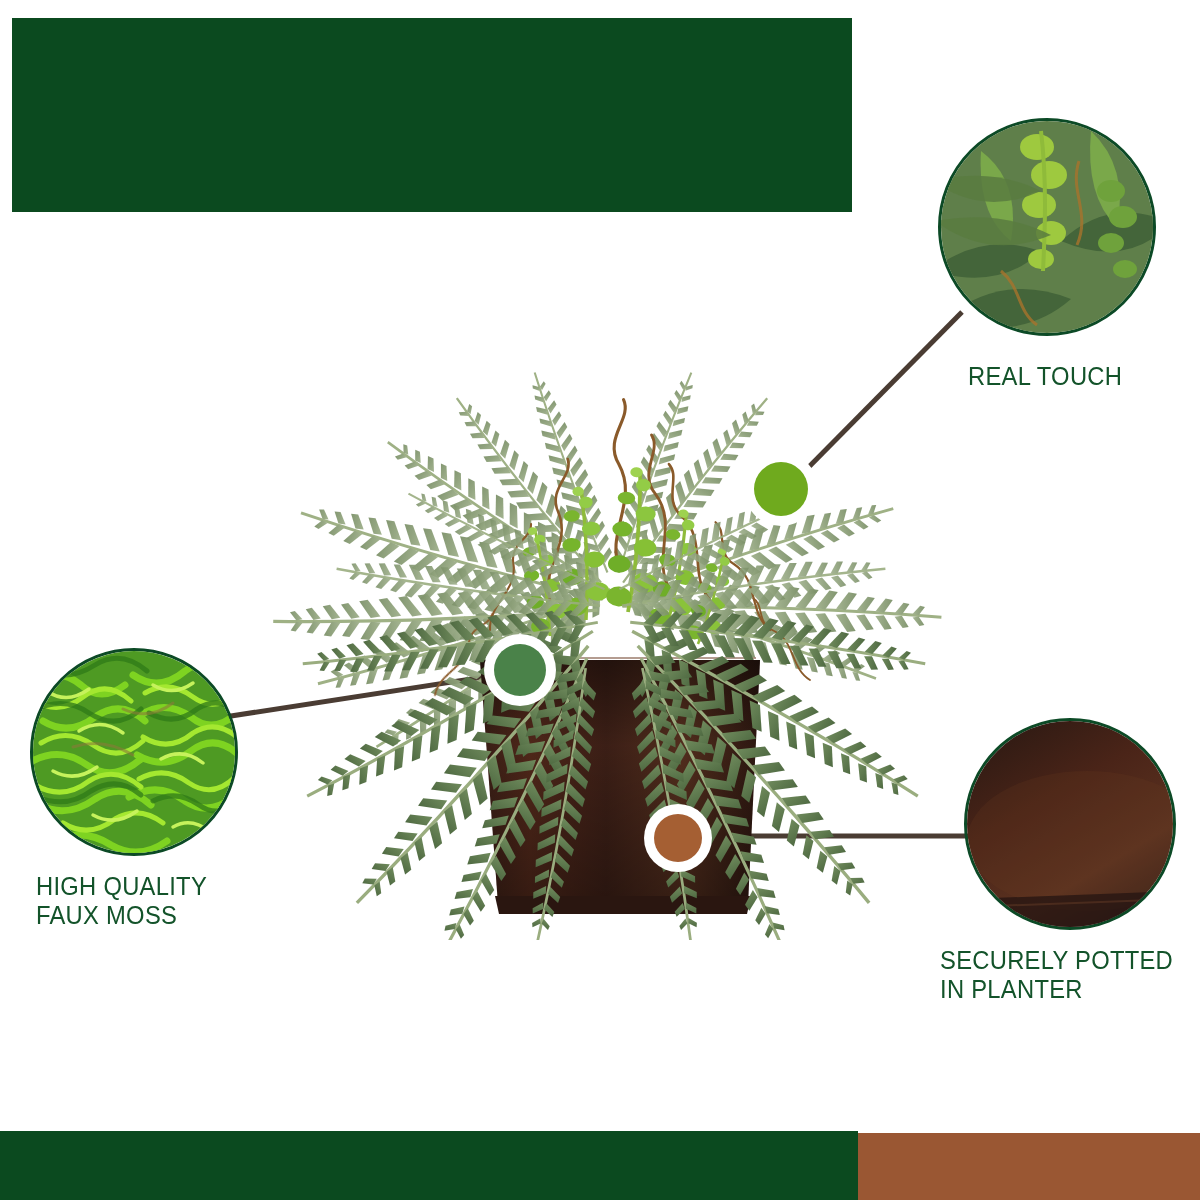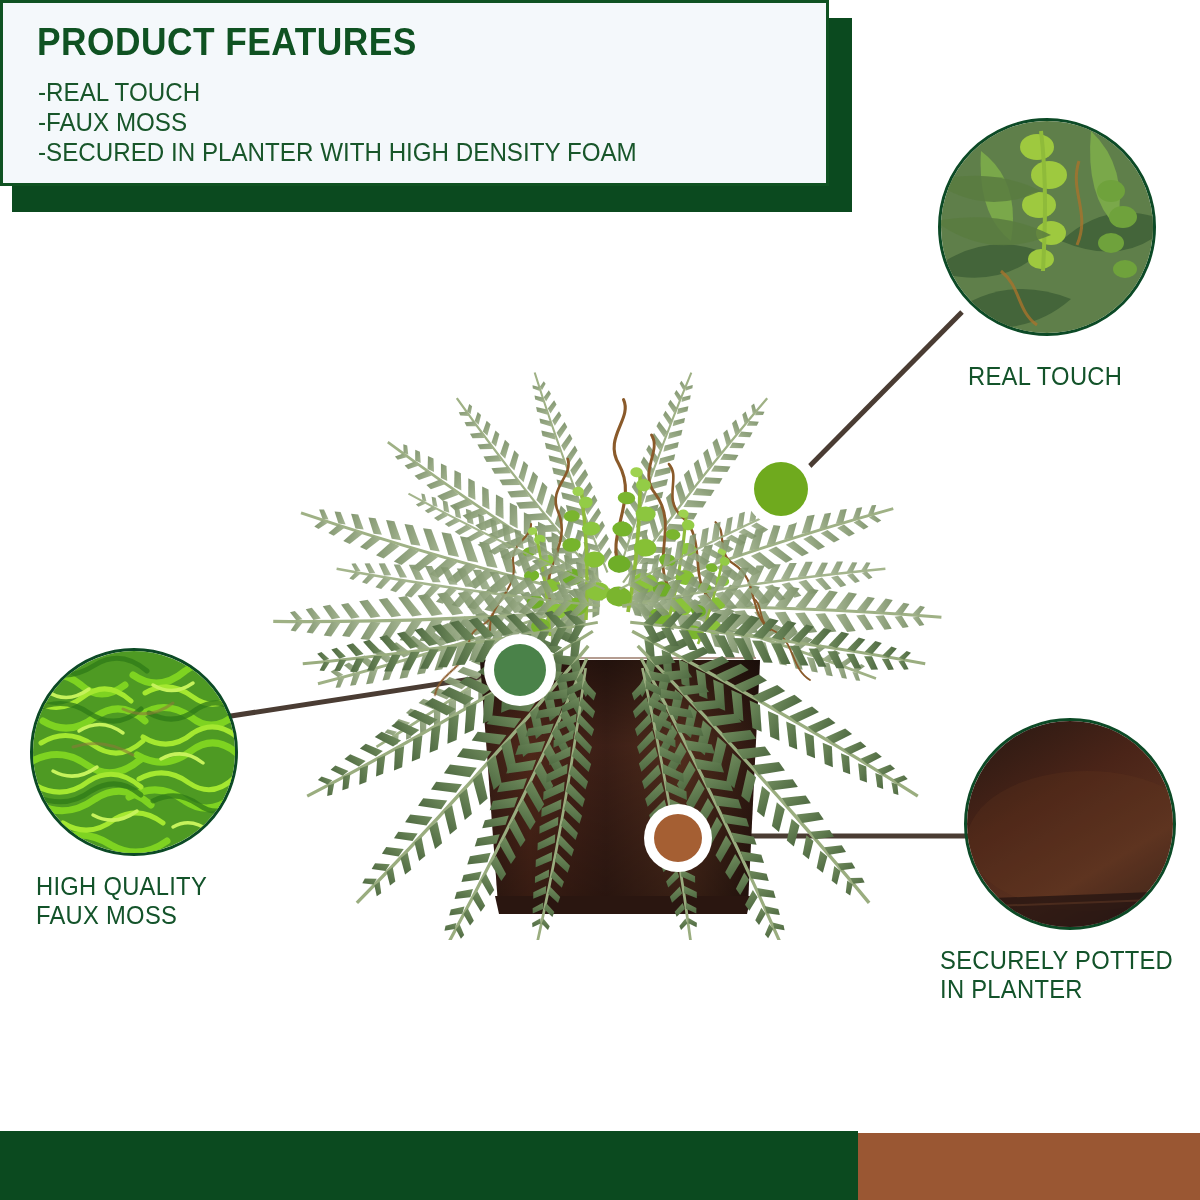--- a/index.html
+++ b/index.html
@@ -76,28 +76,20 @@
   .lines{position:absolute;left:0;top:0;width:1200px;height:1200px;pointer-events:none;}
   .plant{position:absolute;left:150px;top:300px;width:920px;height:640px;}
 </style>
 </head>
 <body>
 
 <div id="stage">
 
   <div style="position:absolute;left:0;top:0;width:860px;height:215px;">
     <div class="hdr-shadow"></div>
-    <div class="hdr-box">
-      <div class="hdr-title">PRODUCT FEATURES</div>
-      <div class="hdr-list">
-        <div>-REAL TOUCH</div>
-        <div>-FAUX MOSS</div>
-        <div>-SECURED IN PLANTER WITH HIGH DENSITY FOAM</div>
-      </div>
-    </div>
   </div>
 
   <svg class="lines" viewBox="0 0 1200 1200">
     <line x1="790" y1="486" x2="962" y2="312" stroke="#4a3c33" stroke-width="5"></line>
     <circle cx="790" cy="486" r="7" fill="#4a3c33"></circle>
 
     <line x1="516" y1="672" x2="218" y2="718" stroke="#4a3c33" stroke-width="5"></line>
     <circle cx="516" cy="672" r="7" fill="#4a3c33"></circle>
 
     <line x1="676" y1="836" x2="982" y2="836" stroke="#4a3c33" stroke-width="5"></line>

